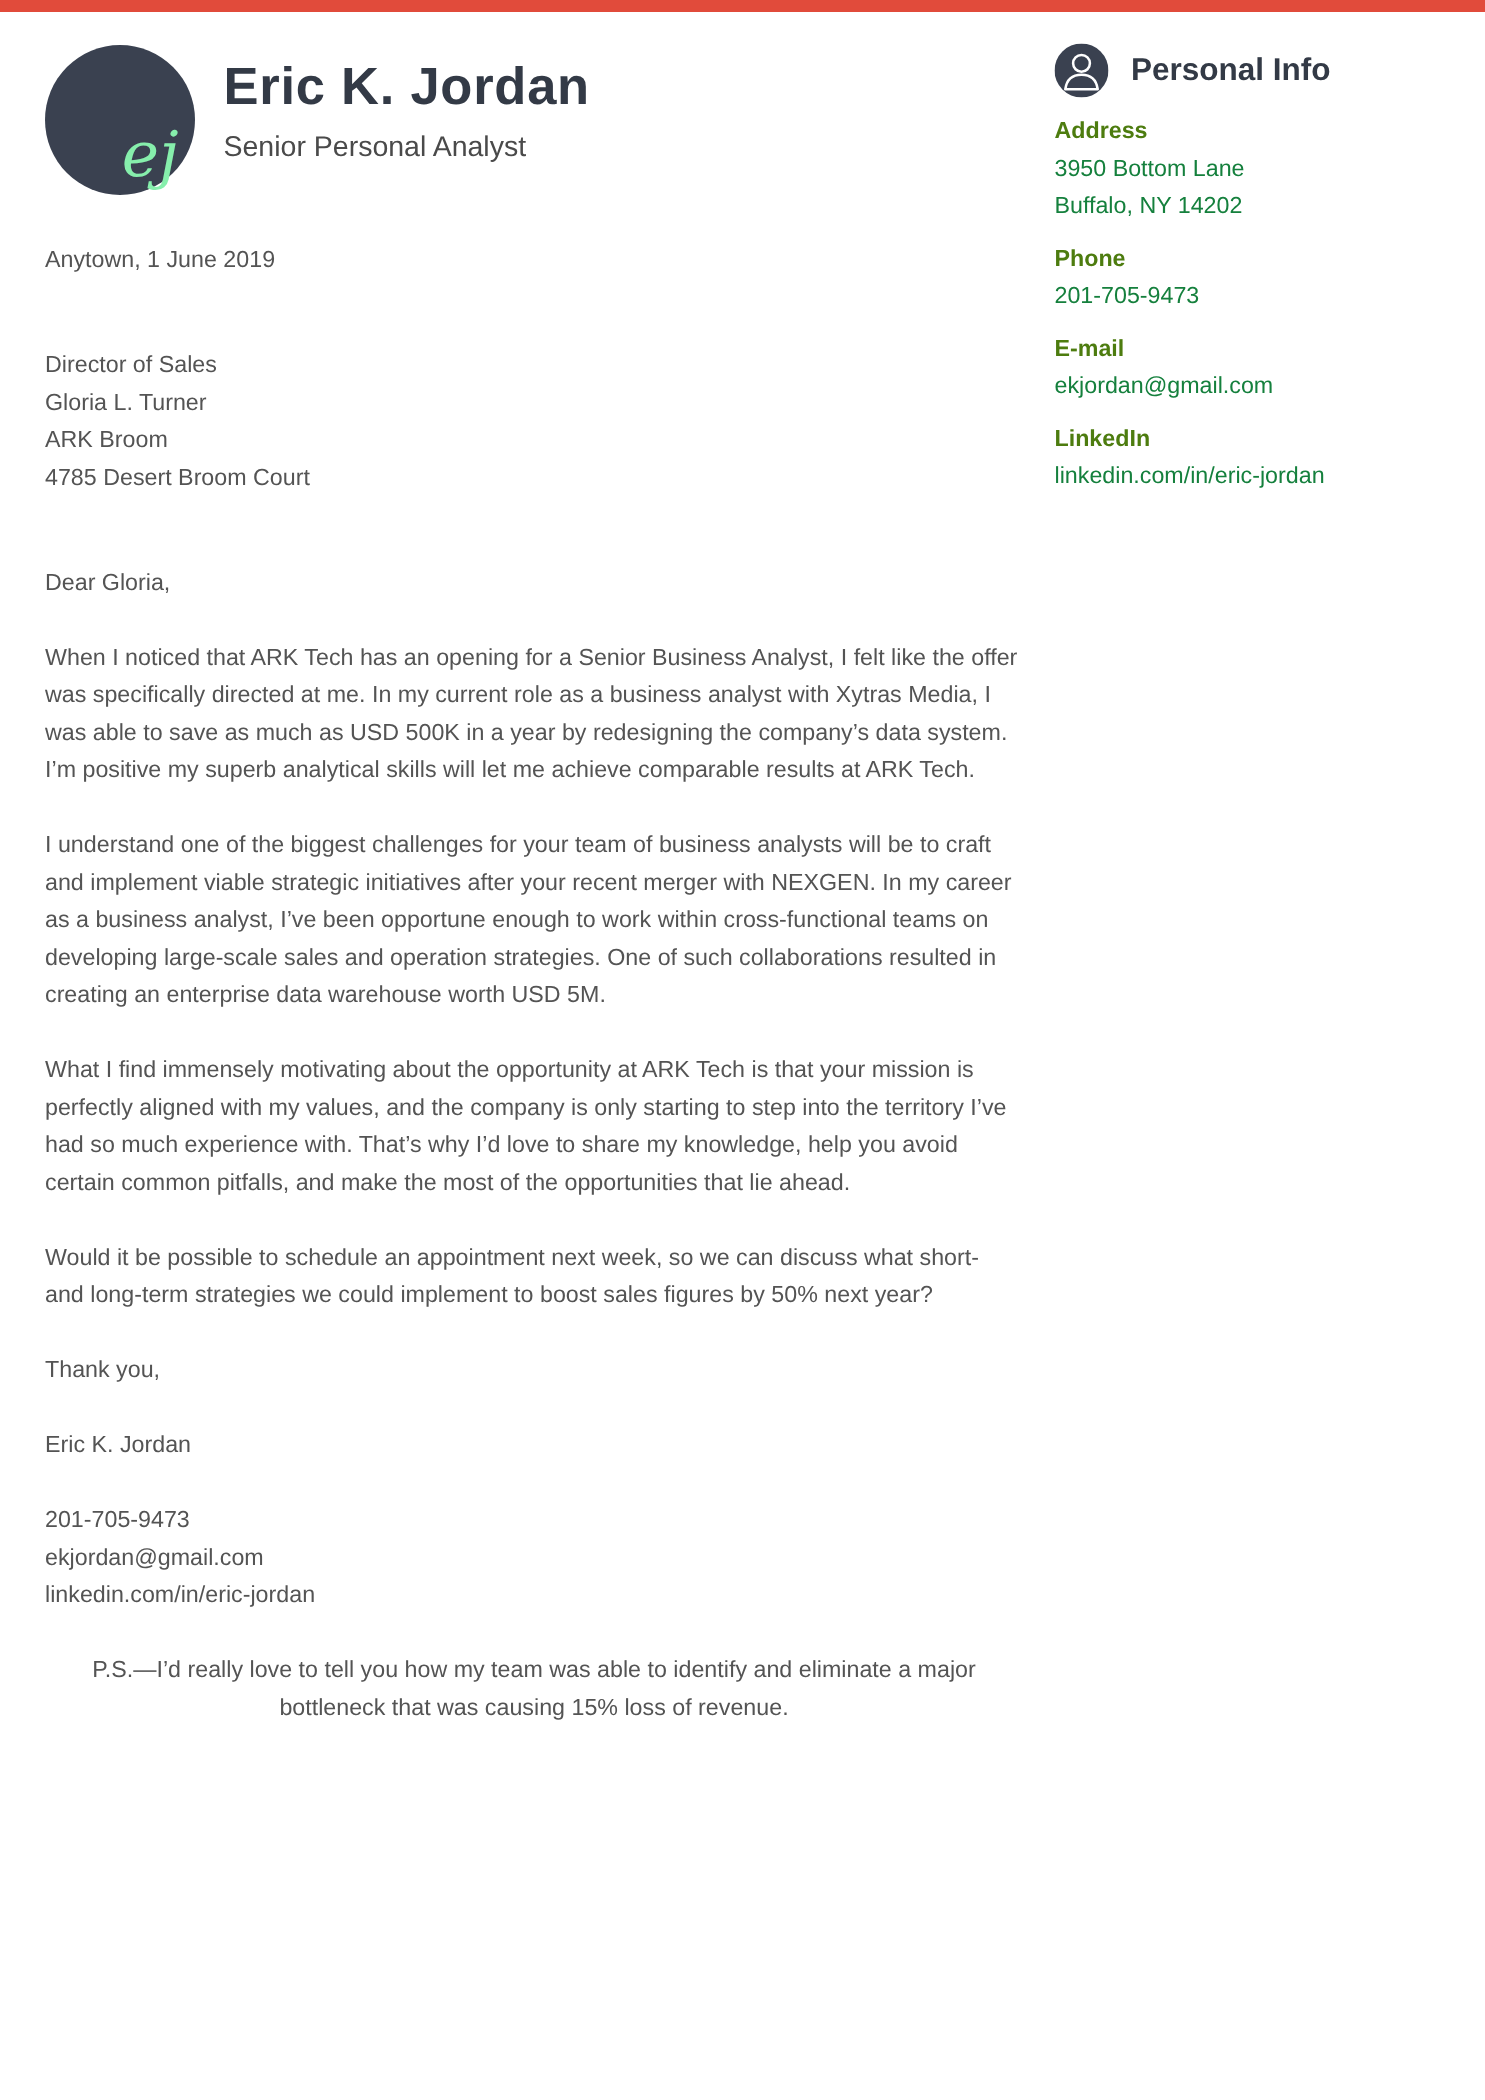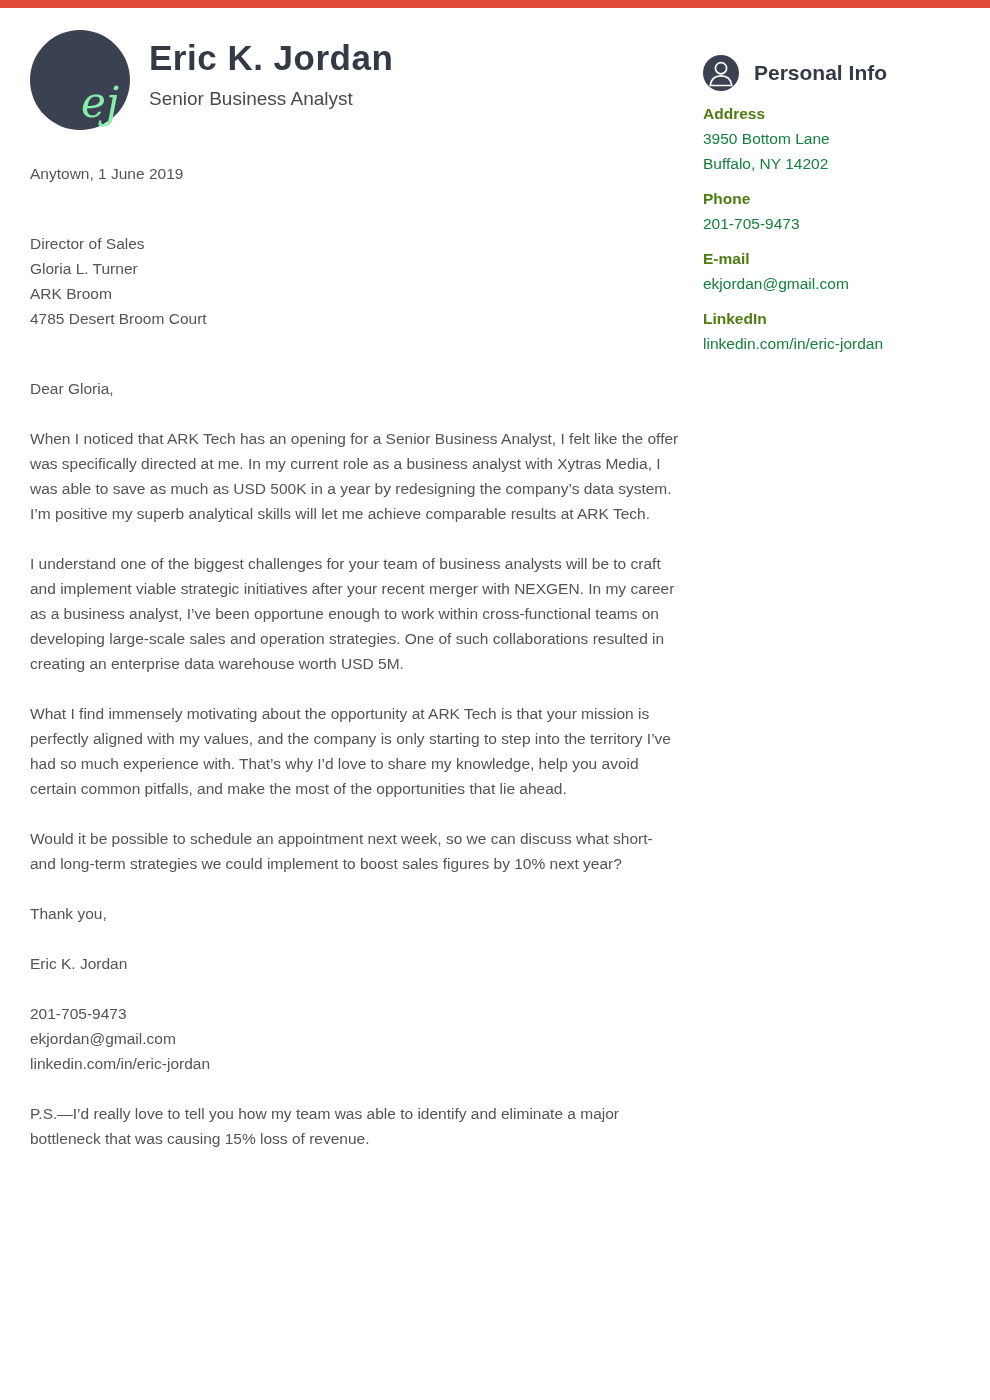--- a/index.html
+++ b/index.html
@@ -30,55 +30,55 @@
   .name{
     margin:0;
     font-size:35px;font-weight:700;letter-spacing:0.5px;
     color:#333a46;
   }
   .jobtitle{
     margin-top:10px;
     font-size:19px;color:#4a4a4a;
   }
   
-  .sidebar{position:absolute;left:703px;top:29px;width:272px;margin-top:26px;}
+  .sidebar{position:absolute;left:703px;top:29px;width:272px;}
   .sb-head{display:flex;align-items:center;gap:15px;}
   .sb-icon{width:36px;height:36px;flex:0 0 36px;display:block;}
   .sb-heading{
     margin:0;font-size:21px;font-weight:700;color:#333a46;
   }
   .sb-group{margin-top:10px;font-size:15.5px;line-height:25px;}
   .sb-group:first-of-type{margin-top:11px;}
   .sb-label{font-weight:700;color:#4d7c0f;}
   .sb-value{color:#15803d;}
   
   .letter{
     position:absolute;left:30px;top:153px;width:652px;
     font-size:15.5px;line-height:25px;color:#545454;
   }
   .letter p{margin:8px 0 25px 0;}
   .dateline{margin-bottom:45px !important;}
   .recipient{margin-bottom:45px;}
   .contact{margin-bottom:25px;}
-  .postscript{margin-bottom:0 !important;}
+  .postscript{margin-bottom:0 !important;text-align:center;}
 </style>
 </head>
 <body>
 
 <div class="page" style="--accent: #e14b3b; --dark: #3a4150;">
 
   <div class="topbar"></div>
 
   <div class="avatar">
     <span class="initials">ej</span>
   </div>
 
   <div class="idblock">
     <h1 class="name">Eric K. Jordan</h1>
-    <div class="jobtitle">Senior Business Analyst</div>
+    <div class="jobtitle">Senior Personal Analyst</div>
   </div>
 
   <aside class="sidebar">
     <div class="sb-head">
       <span class="sb-icon">
         <svg viewBox="0 0 36 36" width="36" height="36" aria-hidden="true">
           <circle cx="18" cy="18" r="18" fill="#3a4150"></circle>
           <circle cx="18" cy="13.2" r="5.6" fill="none" stroke="#ffffff" stroke-width="1.7"></circle>
           <path d="M7.2 30.5 C8.2 23.2 12.6 20.8 18 20.8 C23.4 20.8 27.8 23.2 28.8 30.5 L7.2 30.5 Z" fill="none" stroke="#ffffff" stroke-width="1.7" stroke-linejoin="round"></path>
         </svg>
@@ -116,21 +116,21 @@
       <div>Gloria L. Turner</div>
       <div>ARK Broom</div>
       <div>4785 Desert Broom Court</div>
     </div>
 
     <p>Dear Gloria,</p>
 
     <p>When I noticed that ARK Tech has an opening for a Senior Business Analyst, I felt like the offer was specifically directed at me. In my current role as a business analyst with Xytras Media, I was able to save as much as USD 500K in a year by redesigning the company’s data system. I’m positive my superb analytical skills will let me achieve comparable results at ARK Tech.</p>
     <p>I understand one of the biggest challenges for your team of business analysts will be to craft and implement viable strategic initiatives after your recent merger with NEXGEN. In my career as a business analyst, I’ve been opportune enough to work within cross-functional teams on developing large-scale sales and operation strategies. One of such collaborations resulted in creating an enterprise data warehouse worth USD 5M.</p>
     <p>What I find immensely motivating about the opportunity at ARK Tech is that your mission is perfectly aligned with my values, and the company is only starting to step into the territory I’ve had so much experience with. That’s why I’d love to share my knowledge, help you avoid certain common pitfalls, and make the most of the opportunities that lie ahead.</p>
-    <p>Would it be possible to schedule an appointment next week, so we can discuss what short- and long-term strategies we could implement to boost sales figures by 10% next year?</p>
+    <p>Would it be possible to schedule an appointment next week, so we can discuss what short- and long-term strategies we could implement to boost sales figures by 50% next year?</p>
 
     <p>Thank you,</p>
     <p>Eric K. Jordan</p>
 
     <div class="contact">
       <div>201-705-9473</div>
       <div>ekjordan@gmail.com</div>
       <div>linkedin.com/in/eric-jordan</div>
     </div>
 

